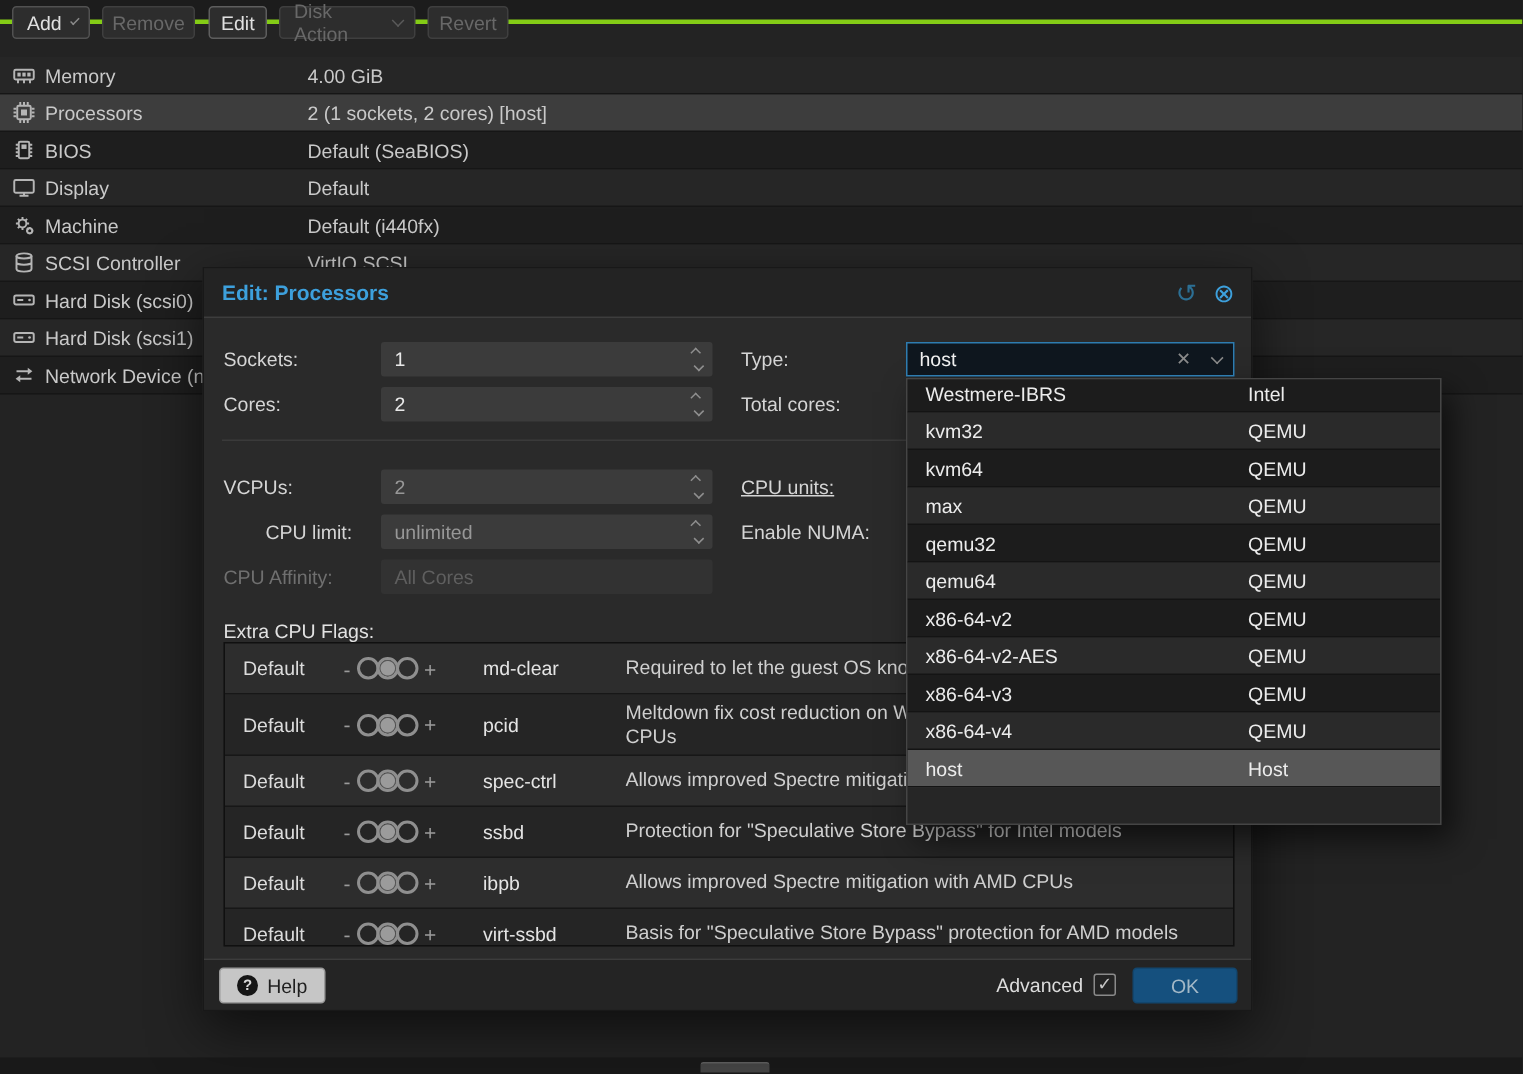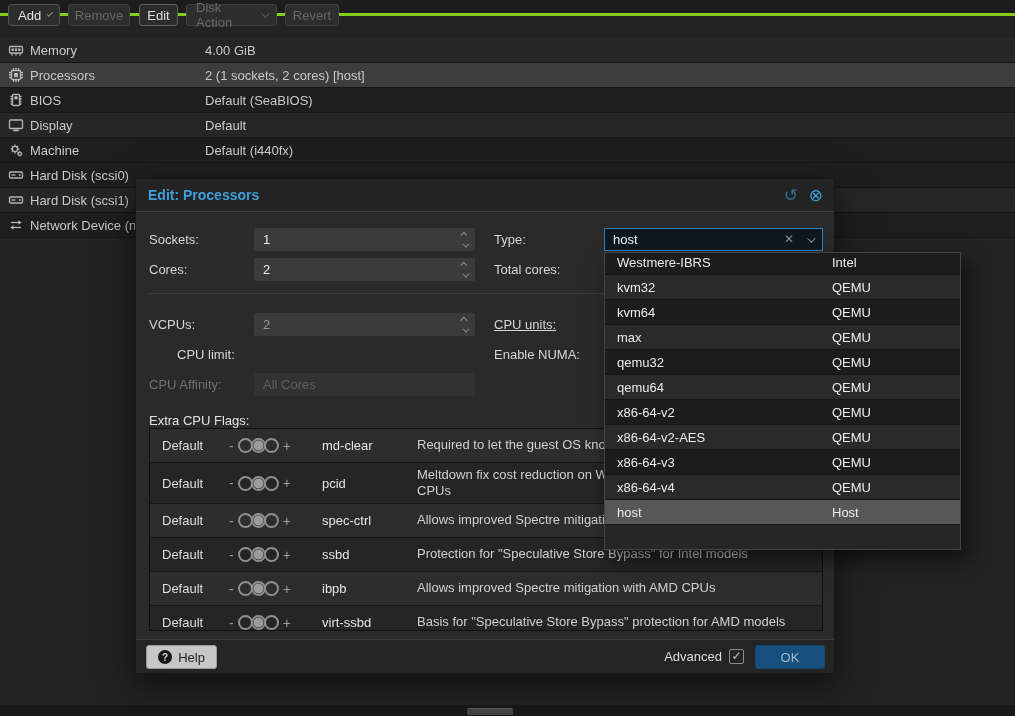--- a/index.html
+++ b/index.html
@@ -154,20 +154,28 @@
     <div class="hw-row dark">
     <span class="hw-icon"><svg width="16" height="16" viewBox="0 0 16 16">
           <circle cx="7" cy="7" r="2.6" fill="none" stroke="#b5b5b5" stroke-width="1.3"></circle>
           <path d="M7 2.6v1.6 M7 9.8v1.6 M2.6 7h1.6 M9.8 7h1.6 M3.9 3.9l1.1 1.1 M10 10l1.1 1.1 M10.1 3.9L9 5 M5 9l-1.1 1.1" fill="none" stroke="#b5b5b5" stroke-width="1.3"></path>
           <circle cx="11.8" cy="11.8" r="1.7" fill="none" stroke="#b5b5b5" stroke-width="1.3"></circle>
           <path d="M11.8 9.4v1 M11.8 13.2v1 M9.4 11.8h1 M13.2 11.8h1" fill="none" stroke="#b5b5b5" stroke-width="1.3"></path>
         </svg></span>
     <span class="hw-label">Machine</span>
     <span class="hw-value">Default (i440fx)</span>
   </div>
+    <div class="hw-row light">
+    <span class="hw-icon"><svg width="16" height="16" viewBox="0 0 16 16">
+          <ellipse cx="8" cy="3.6" rx="5" ry="1.7" fill="none" stroke="#b5b5b5" stroke-width="1.3"></ellipse>
+          <path d="M3 3.6v8.8 M13 3.6v8.8 M3 7.8c0 .9 2.2 1.7 5 1.7s5-.8 5-1.7 M3 12.4c0 .9 2.2 1.7 5 1.7s5-.8 5-1.7" fill="none" stroke="#b5b5b5" stroke-width="1.3"></path>
+        </svg></span>
+    <span class="hw-label">SCSI Controller</span>
+    <span class="hw-value">VirtIO SCSI</span>
+  </div>
     <div class="hw-row dark">
     <span class="hw-icon"><svg width="16" height="16" viewBox="0 0 16 16">
           <rect x="1.5" y="5" width="13" height="6" rx="1.2" fill="none" stroke="#b5b5b5" stroke-width="1.3"></rect>
           <circle cx="11.7" cy="8" r="0.9" fill="#b5b5b5"></circle>
           <path d="M3.5 8h4" fill="none" stroke="#b5b5b5" stroke-width="1.3"></path>
         </svg></span>
     <span class="hw-label">Hard Disk (scsi0)</span>
     <span class="hw-value"></span>
   </div>
     <div class="hw-row light">
@@ -234,20 +242,29 @@
     <span class="spin u">
         <span class="chev up"></span>
       </span>
     <span class="spin d">
         <span class="chev down"></span>
       </span>
   </div>
   <span class="fld-label" style="left:358px;top:138px;text-decoration:underline;">CPU units:</span>
 
   <span class="fld-label" style="left:13px;top:168px;margin-left:28px;">CPU limit:</span>
+  <div class="spin-field gray" style="left:118px;top:164px;">
+    <span class="val">unlimited</span>
+    <span class="spin u">
+        <span class="chev up"></span>
+      </span>
+    <span class="spin d">
+        <span class="chev down"></span>
+      </span>
+  </div>
   <span class="fld-label" style="left:358px;top:168px;">Enable NUMA:</span>
 
   <span class="fld-label dim" style="left:13px;top:198px;">CPU Affinity:</span>
   <div class="plain-field" style="left:118px;top:194px;">
     <span class="ph">All Cores</span>
   </div>
 
   <span class="flags-label">Extra CPU Flags:</span>
   <div class="flags-table" id="flags-table">
       <div class="flag-row light">

